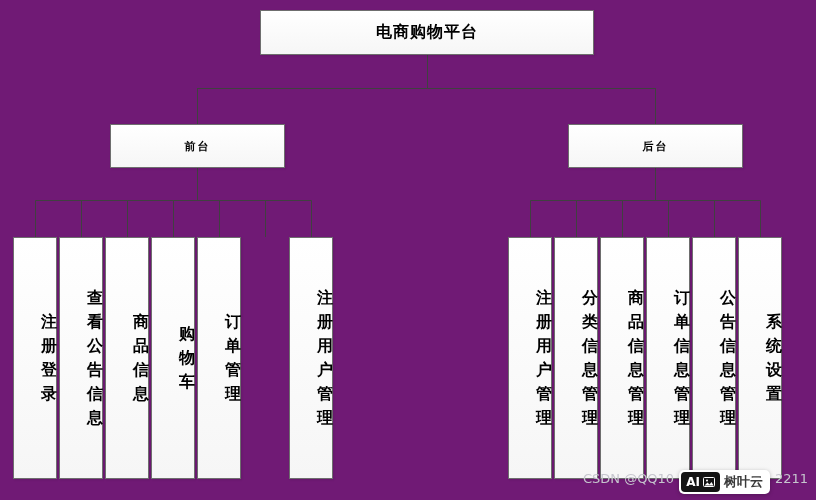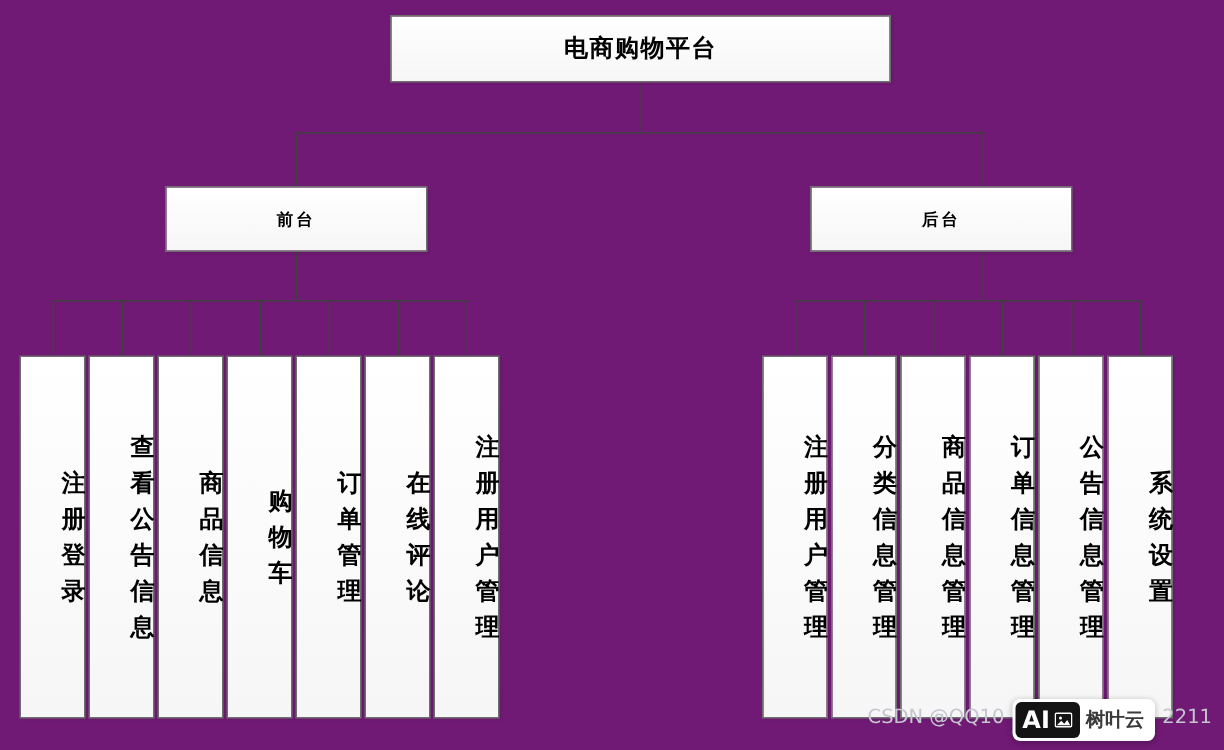--- a/index.html
+++ b/index.html
@@ -11,40 +11,40 @@
   .node{
     position:absolute;box-sizing:border-box;
     background:linear-gradient(#ffffff,#f6f6f6);
     border:1px solid #6e6e6e;
     display:flex;align-items:center;justify-content:center;
     font-weight:bold;box-shadow:1px 1px 2px rgba(0,0,0,0.10);
   }
   .root-node{left:260px;top:10px;width:334px;height:45px;font-size:16px;letter-spacing:1px;}
   .branch-node{width:175px;height:44px;top:124px;font-size:11px;letter-spacing:2px;}
   .branch-front{left:110px;}
-  .branch-back{left:540px;font-family:Liberation Mono, monospace;}
+  .branch-back{left:568px;font-family:Liberation Mono, monospace;}
   .leaf{width:44px;height:242px;top:237px;font-size:16px;padding-left:28px;}
   .vtext{
     display:inline-block;width:18px;word-break:break-all;
     line-height:1.5;text-align:center;font-weight:bold;
   }
   .watermark{
     position:absolute;right:8px;bottom:6px;
     display:flex;align-items:flex-end;gap:5px;
     font-size:13px;color:#c6c6ce;
   }
   .wm-text{line-height:30px;}
   .badge{
     display:flex;align-items:center;gap:4px;
     background:#ffffff;border-radius:5px;padding:2px 7px 2px 2px;
     box-shadow:0 1px 4px rgba(0,0,0,0.25);
   }
   .ai-chip{
     background:#141414;color:#fff;border-radius:4px;
-    padding:4px 5px;font-weight:bold;font-size:16px;
+    padding:4px 5px;font-weight:bold;font-size:12px;
     display:flex;align-items:center;gap:3px;line-height:1;
   }
   .badge-name{color:#3a3a3a;font-weight:bold;font-size:13px;}
 </style>
 </head>
 <body>
 
 <div class="canvas">
 
   <svg class="connector-svg" viewBox="0 0 816 500" xmlns="http://www.w3.org/2000/svg">
@@ -82,23 +82,20 @@
   </div>
   <div class="node leaf" style="left:105px">
     <span class="vtext">商品信息</span>
   </div>
   <div class="node leaf" style="left:151px">
     <span class="vtext">购物车</span>
   </div>
   <div class="node leaf" style="left:197px">
     <span class="vtext">订单管理</span>
   </div>
-  <div class="node leaf" style="left:243px">
-    <span class="vtext">在线评论</span>
-  </div>
   <div class="node leaf" style="left:289px">
     <span class="vtext">注册用户管理</span>
   </div>
 
   <div class="node leaf" style="left:508px">
     <span class="vtext">注册用户管理</span>
   </div>
   <div class="node leaf" style="left:554px">
     <span class="vtext">分类信息管理</span>
   </div>

